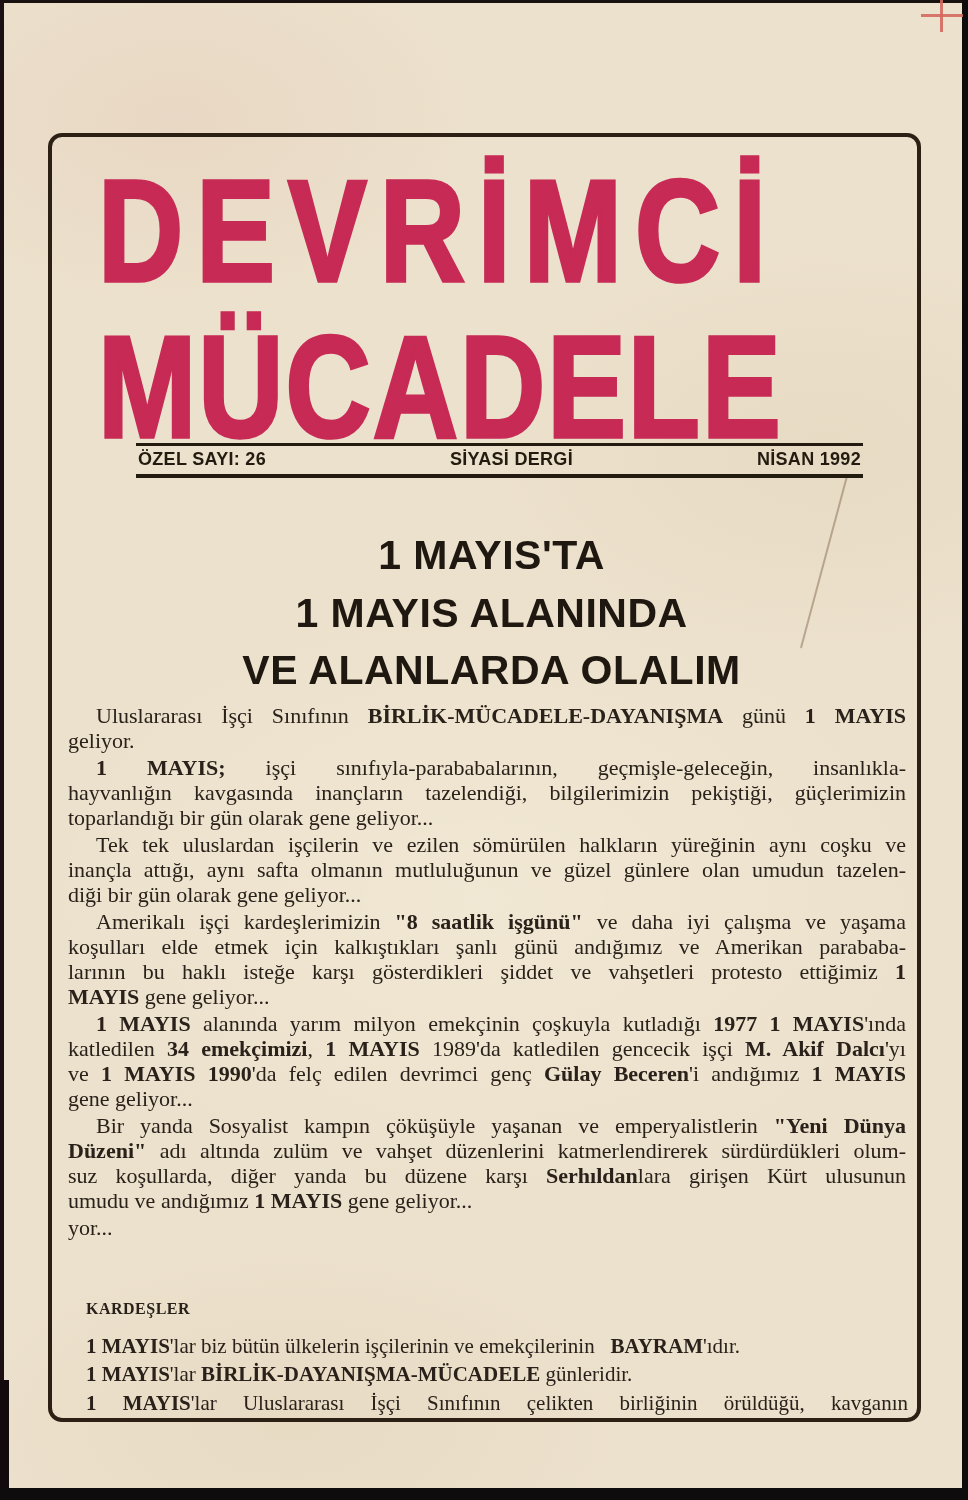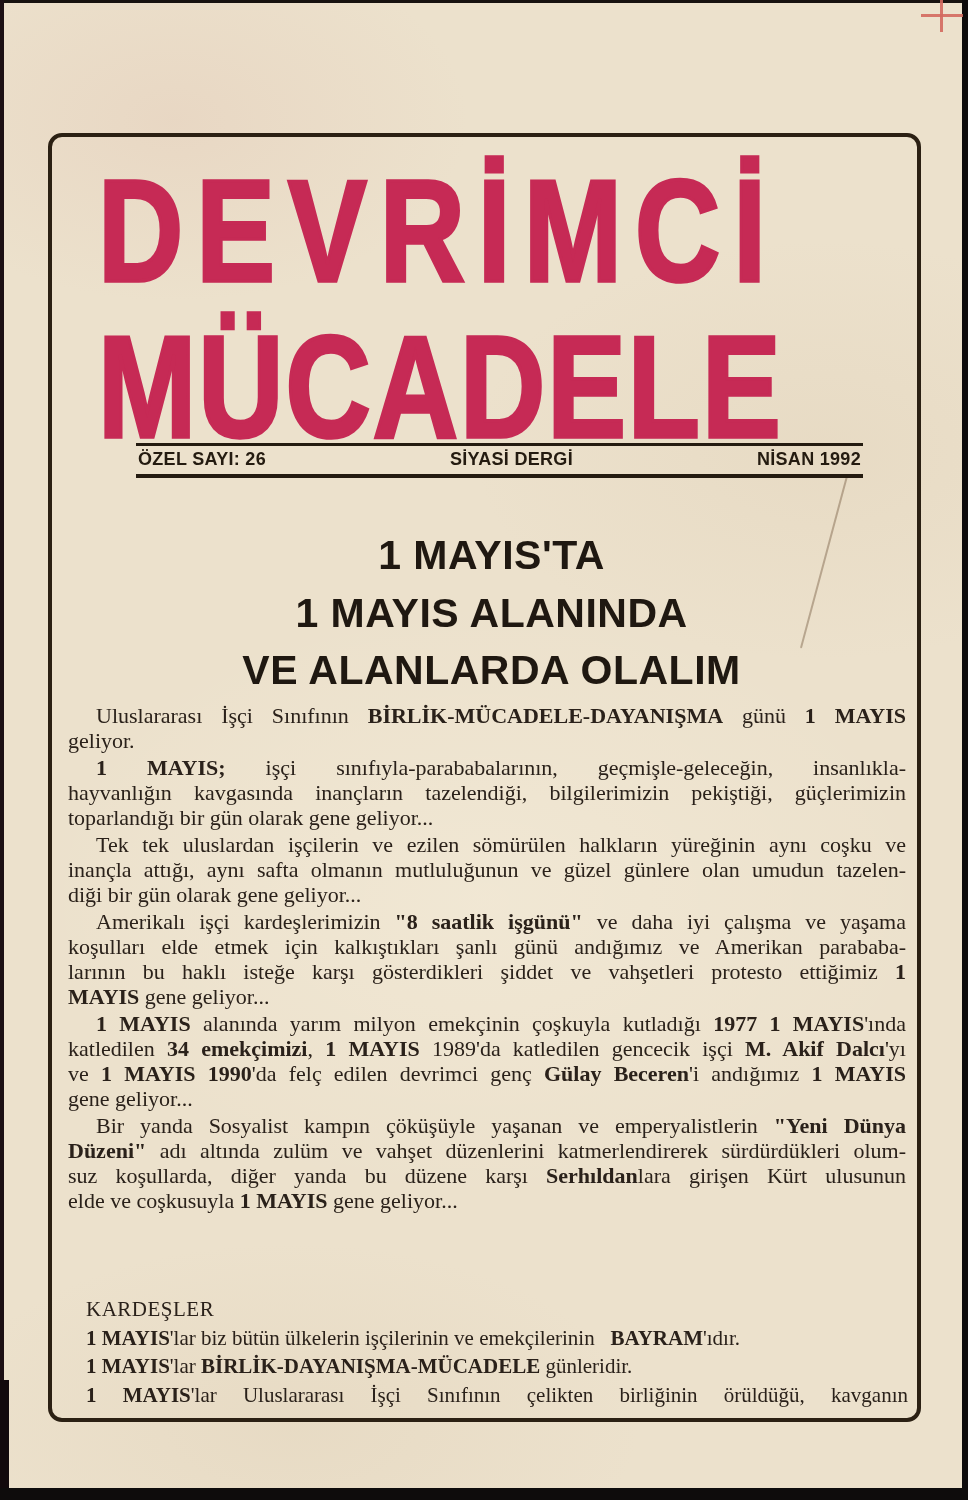--- a/index.html
+++ b/index.html
@@ -63,21 +63,21 @@
     font-size:22px;line-height:25px;color:#2a211a;}
   .para + .para{margin-top:2px;}
   .tline{text-align:left;}
   .tline.j{text-align:justify;text-align-last:justify;}
   .tline.ind{text-indent:28px;}
   .b{font-weight:700;}
 
   
   .kardesler{position:absolute;left:34px;top:1158px;width:822px;
     font-size:21px;line-height:28.5px;color:#2a211a;}
-  .kardesler-heading{font-weight:400;font-size:21px;letter-spacing:.5px;margin-bottom:0;}
+  .kardesler-heading{font-weight:700;font-size:16px;letter-spacing:.5px;margin-bottom:8px;}
 </style>
 </head>
 <body>
 
 <div>
   <div class="mottle"></div>
 
   <div class="crop-mark">
     <div class="h"></div>
     <div class="v"></div>
@@ -128,23 +128,24 @@
         <div class="para">
           <div class="tline j ind"><span class="b">1 MAYIS</span><span> alanında yarım milyon emekçinin çoşkuyla kutladığı </span><span class="b">1977 1 MAYIS</span><span>'ında</span></div>
           <div class="tline j"><span>katledilen </span><span class="b">34 emekçimizi</span><span>, </span><span class="b">1 MAYIS</span><span> 1989'da katledilen gencecik işçi </span><span class="b">M. Akif Dalcı</span><span>'yı</span></div>
           <div class="tline j"><span>ve </span><span class="b">1 MAYIS 1990</span><span>'da felç edilen devrimci genç </span><span class="b">Gülay Beceren</span><span>'i andığımız </span><span class="b">1 MAYIS</span></div>
           <div class="tline"><span>gene geliyor...</span></div>
         </div>
         <div class="para">
           <div class="tline j ind"><span>Bir yanda Sosyalist kampın çöküşüyle yaşanan ve emperyalistlerin </span><span class="b">"Yeni Dünya</span></div>
           <div class="tline j"><span class="b">Düzeni"</span><span> adı altında zulüm ve vahşet düzenlerini katmerlendirerek sürdürdükleri olum-</span></div>
           <div class="tline j"><span>suz koşullarda, diğer yanda bu düzene karşı </span><span class="b">Serhıldan</span><span>lara girişen Kürt ulusunun</span></div>
-          <div class="tline"><span>elde ve coşkusuyla </span><span class="b">1 MAYIS</span><span> gene geliyor...</span></div>
+          <div class="tline"><span>umudu ve andığımız </span><span class="b">1 MAYIS</span><span> gene geliyor...</span></div>
         </div>
         <div class="para">
+          <div class="tline"><span>yor...</span></div>
         </div>
       </div>
 
     <div class="kardesler">
       <div class="kardesler-heading">KARDEŞLER</div>
       <div>
           <div class="para">
             <div class="tline"><span class="b">1 MAYIS</span><span>'lar biz bütün ülkelerin işçilerinin ve emekçilerinin &nbsp;&nbsp;</span><span class="b">BAYRAM</span><span>'ıdır.</span></div>
             <div class="tline"><span class="b">1 MAYIS</span><span>'lar </span><span class="b">BİRLİK-DAYANIŞMA-MÜCADELE</span><span> günleridir.</span></div>
             <div class="tline j"><span class="b">1 MAYIS</span><span>'lar Uluslararası İşçi Sınıfının çelikten birliğinin örüldüğü, kavganın</span></div>

